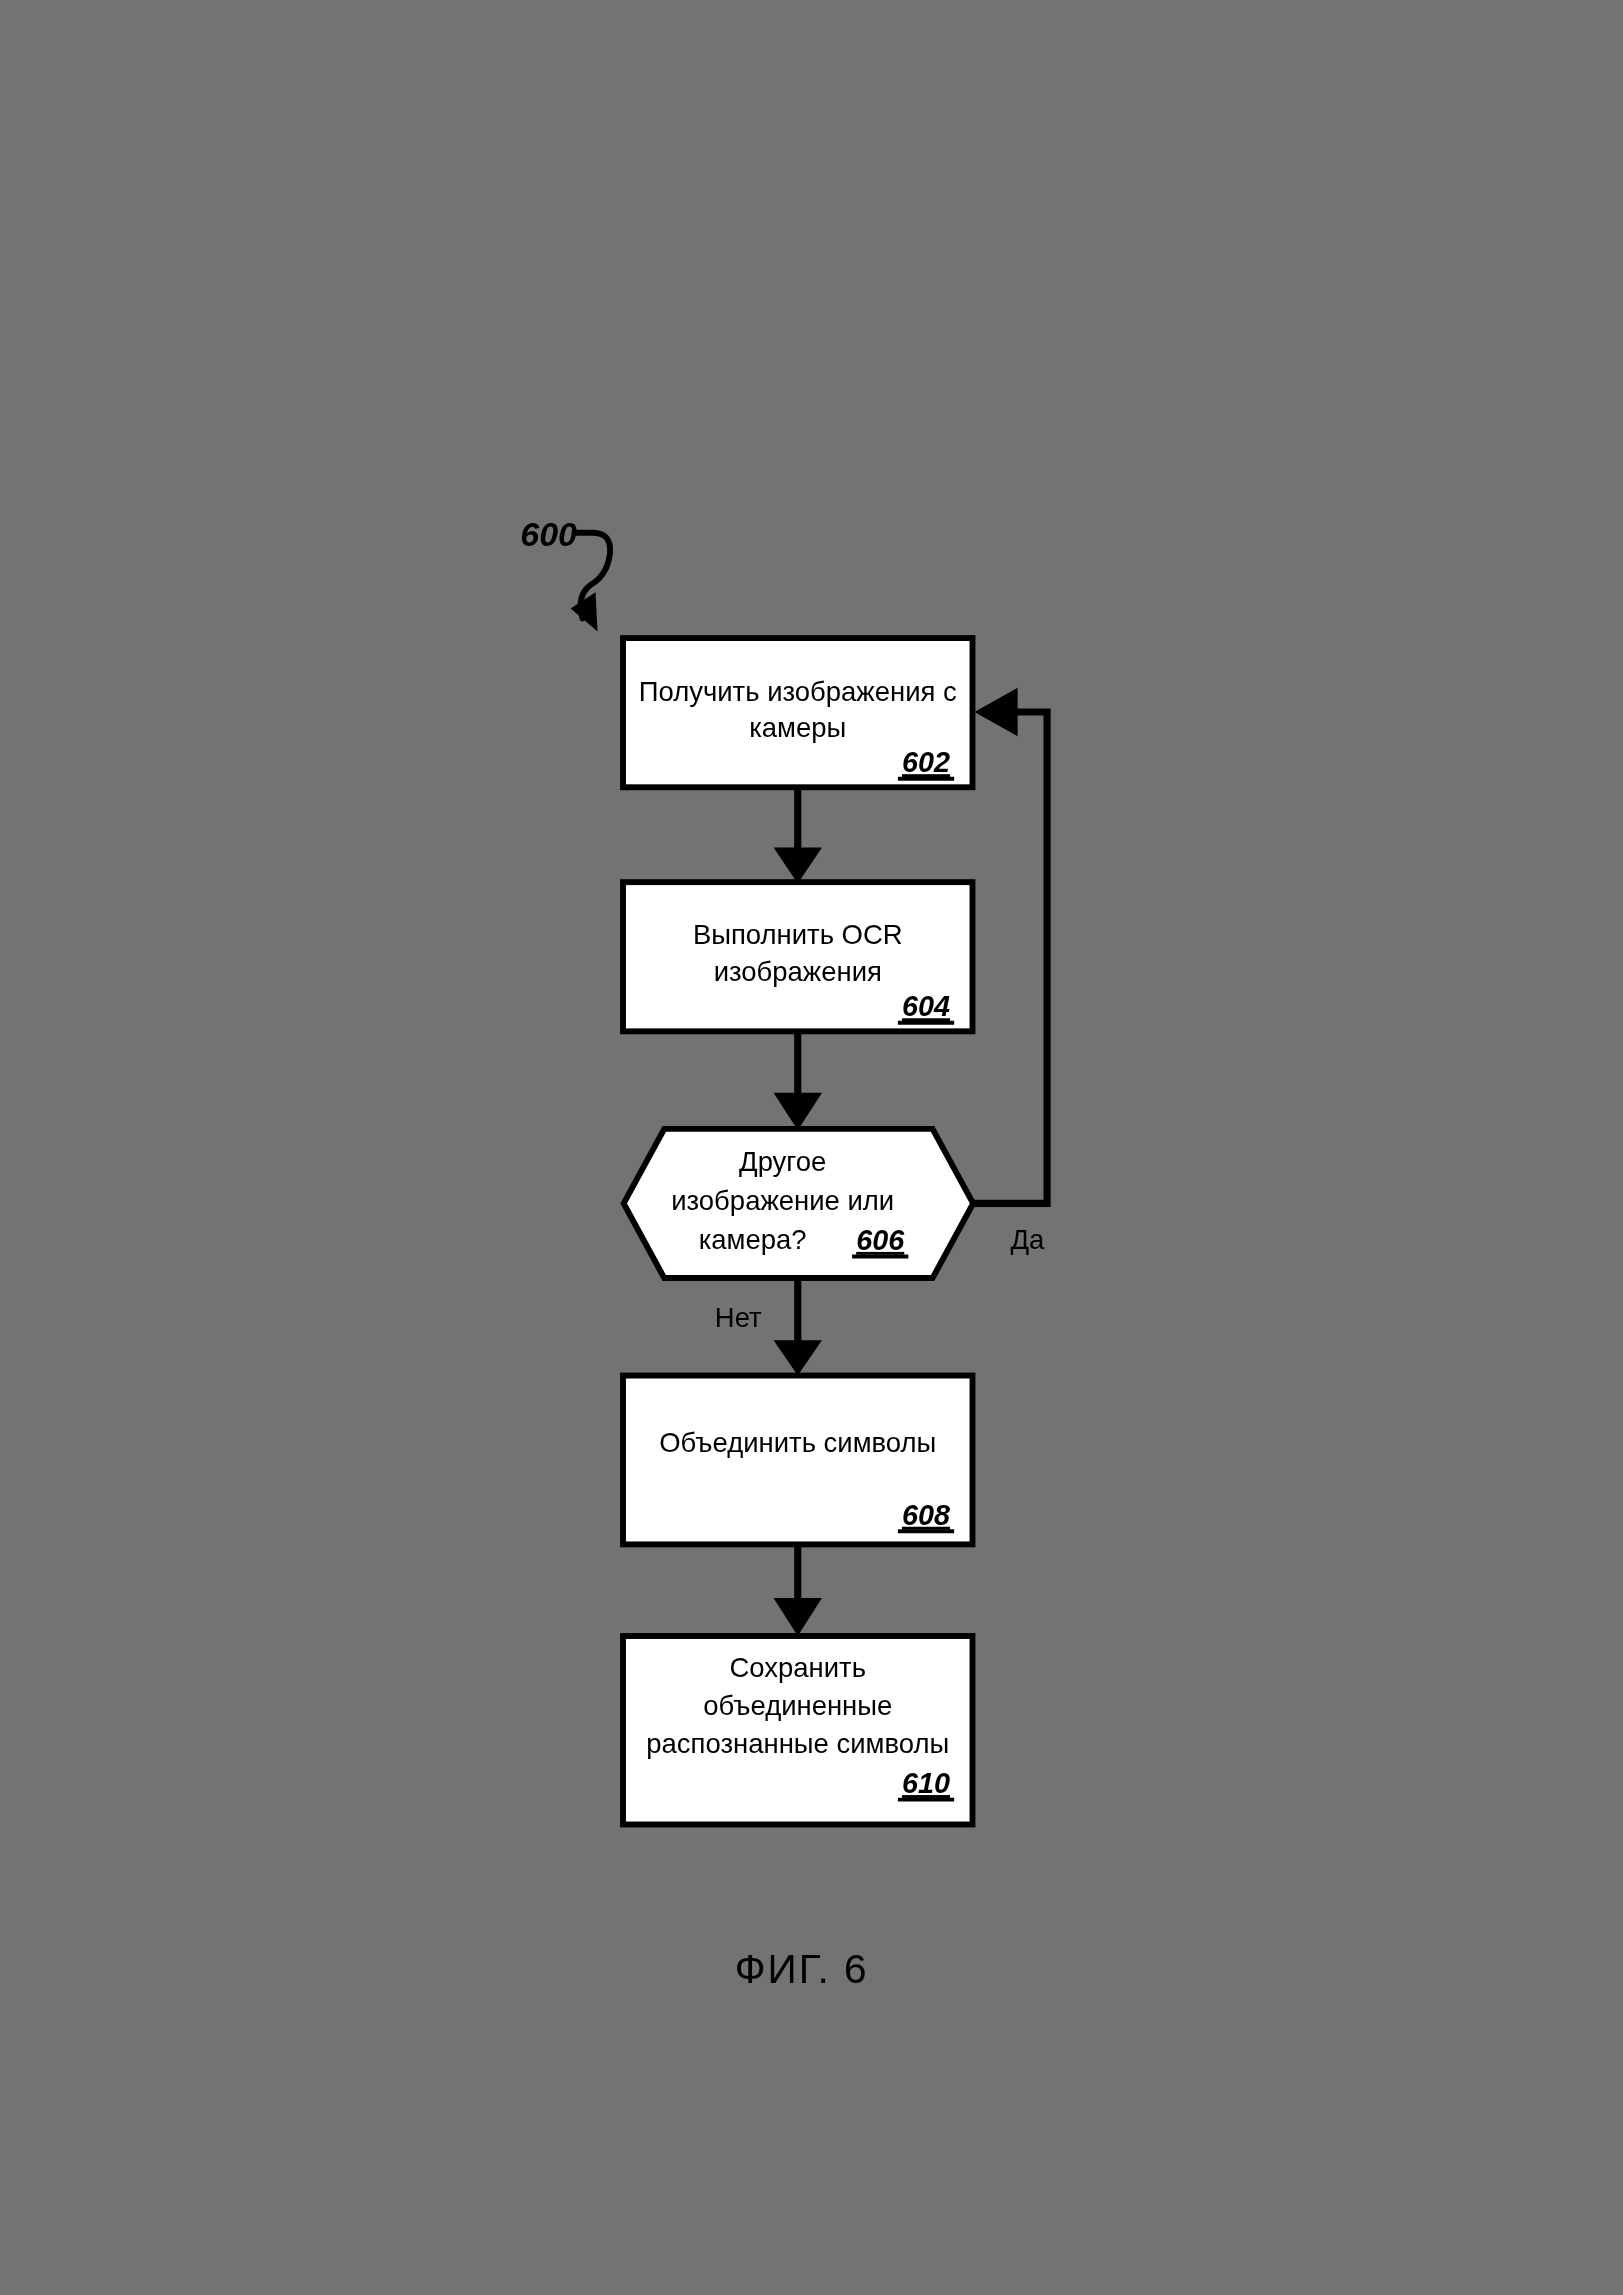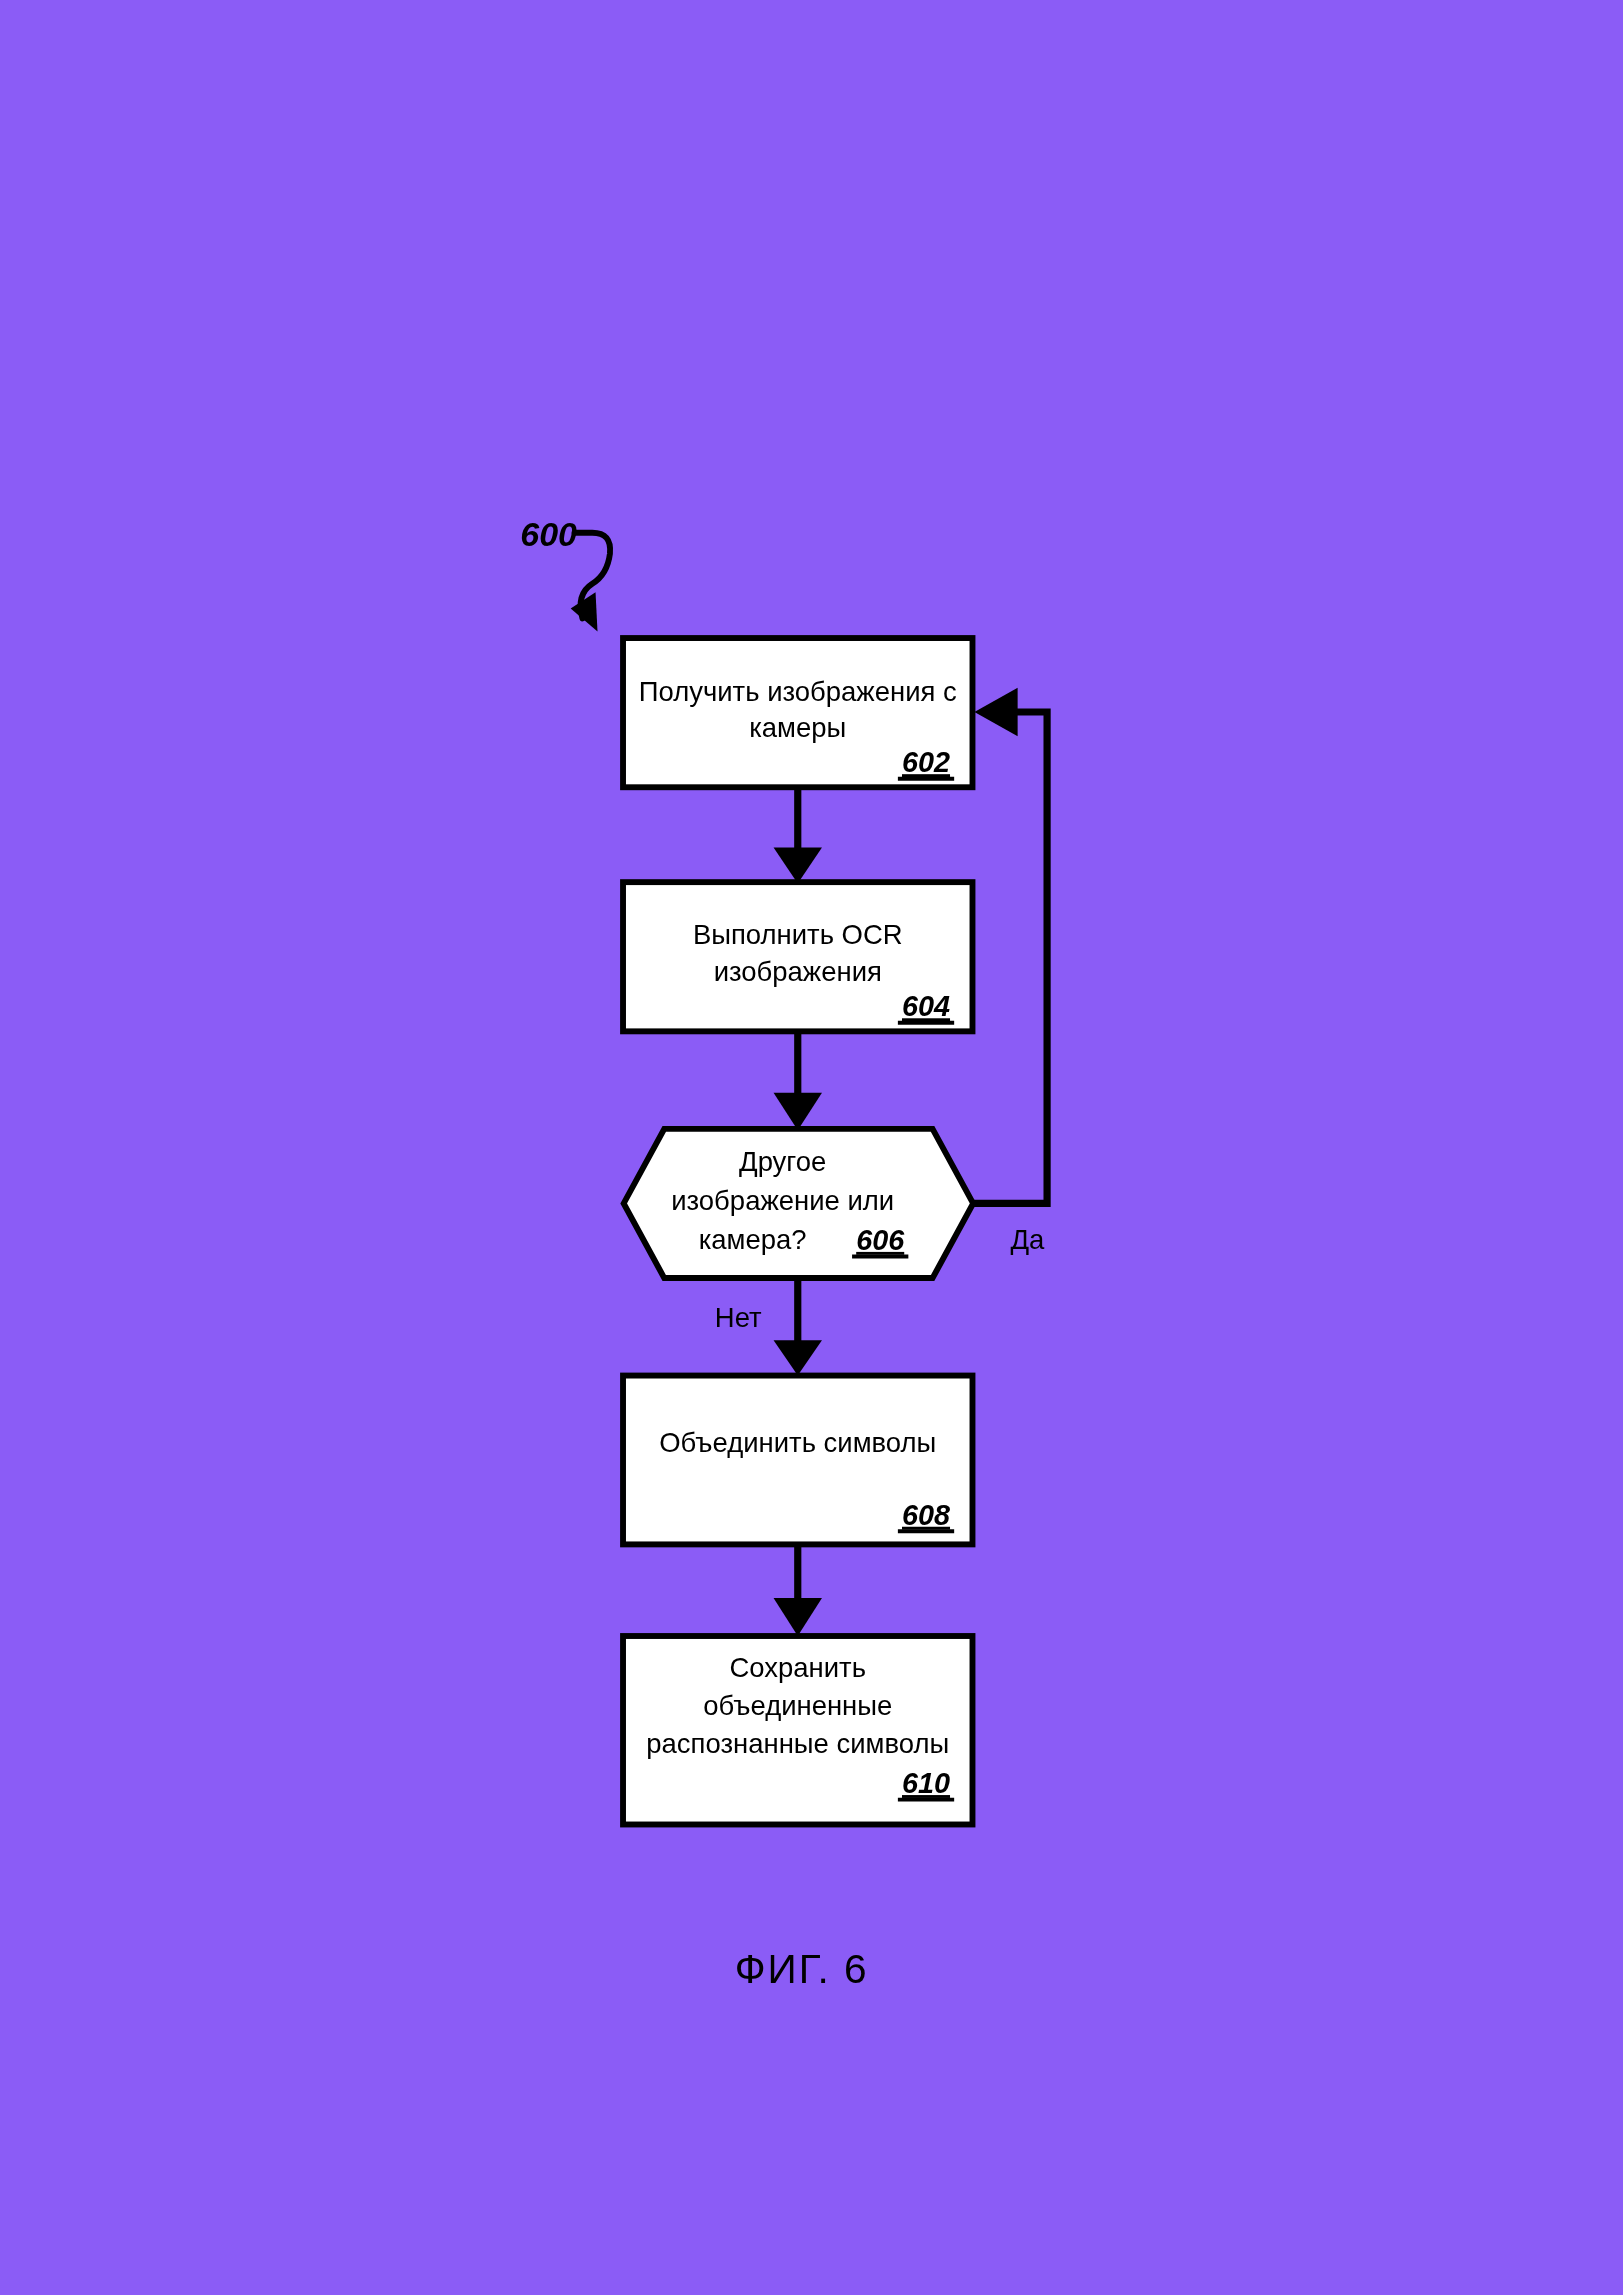--- a/index.html
+++ b/index.html
@@ -12,21 +12,21 @@
     width: 1623px;
     height: 2295px;
     font-family: "Liberation Sans", sans-serif;
     color: #000000;
     overflow: hidden;
   }
   #sheet {
     position: relative;
     width: 1623px;
     height: 2295px;
-    background: #8b5cf6;
+    background: #737373;
   }
   #flow-svg {
     position: absolute;
     left: 0;
     top: 0;
     width: 1623px;
     height: 2295px;
     display: block;
   }
   .node-box {

